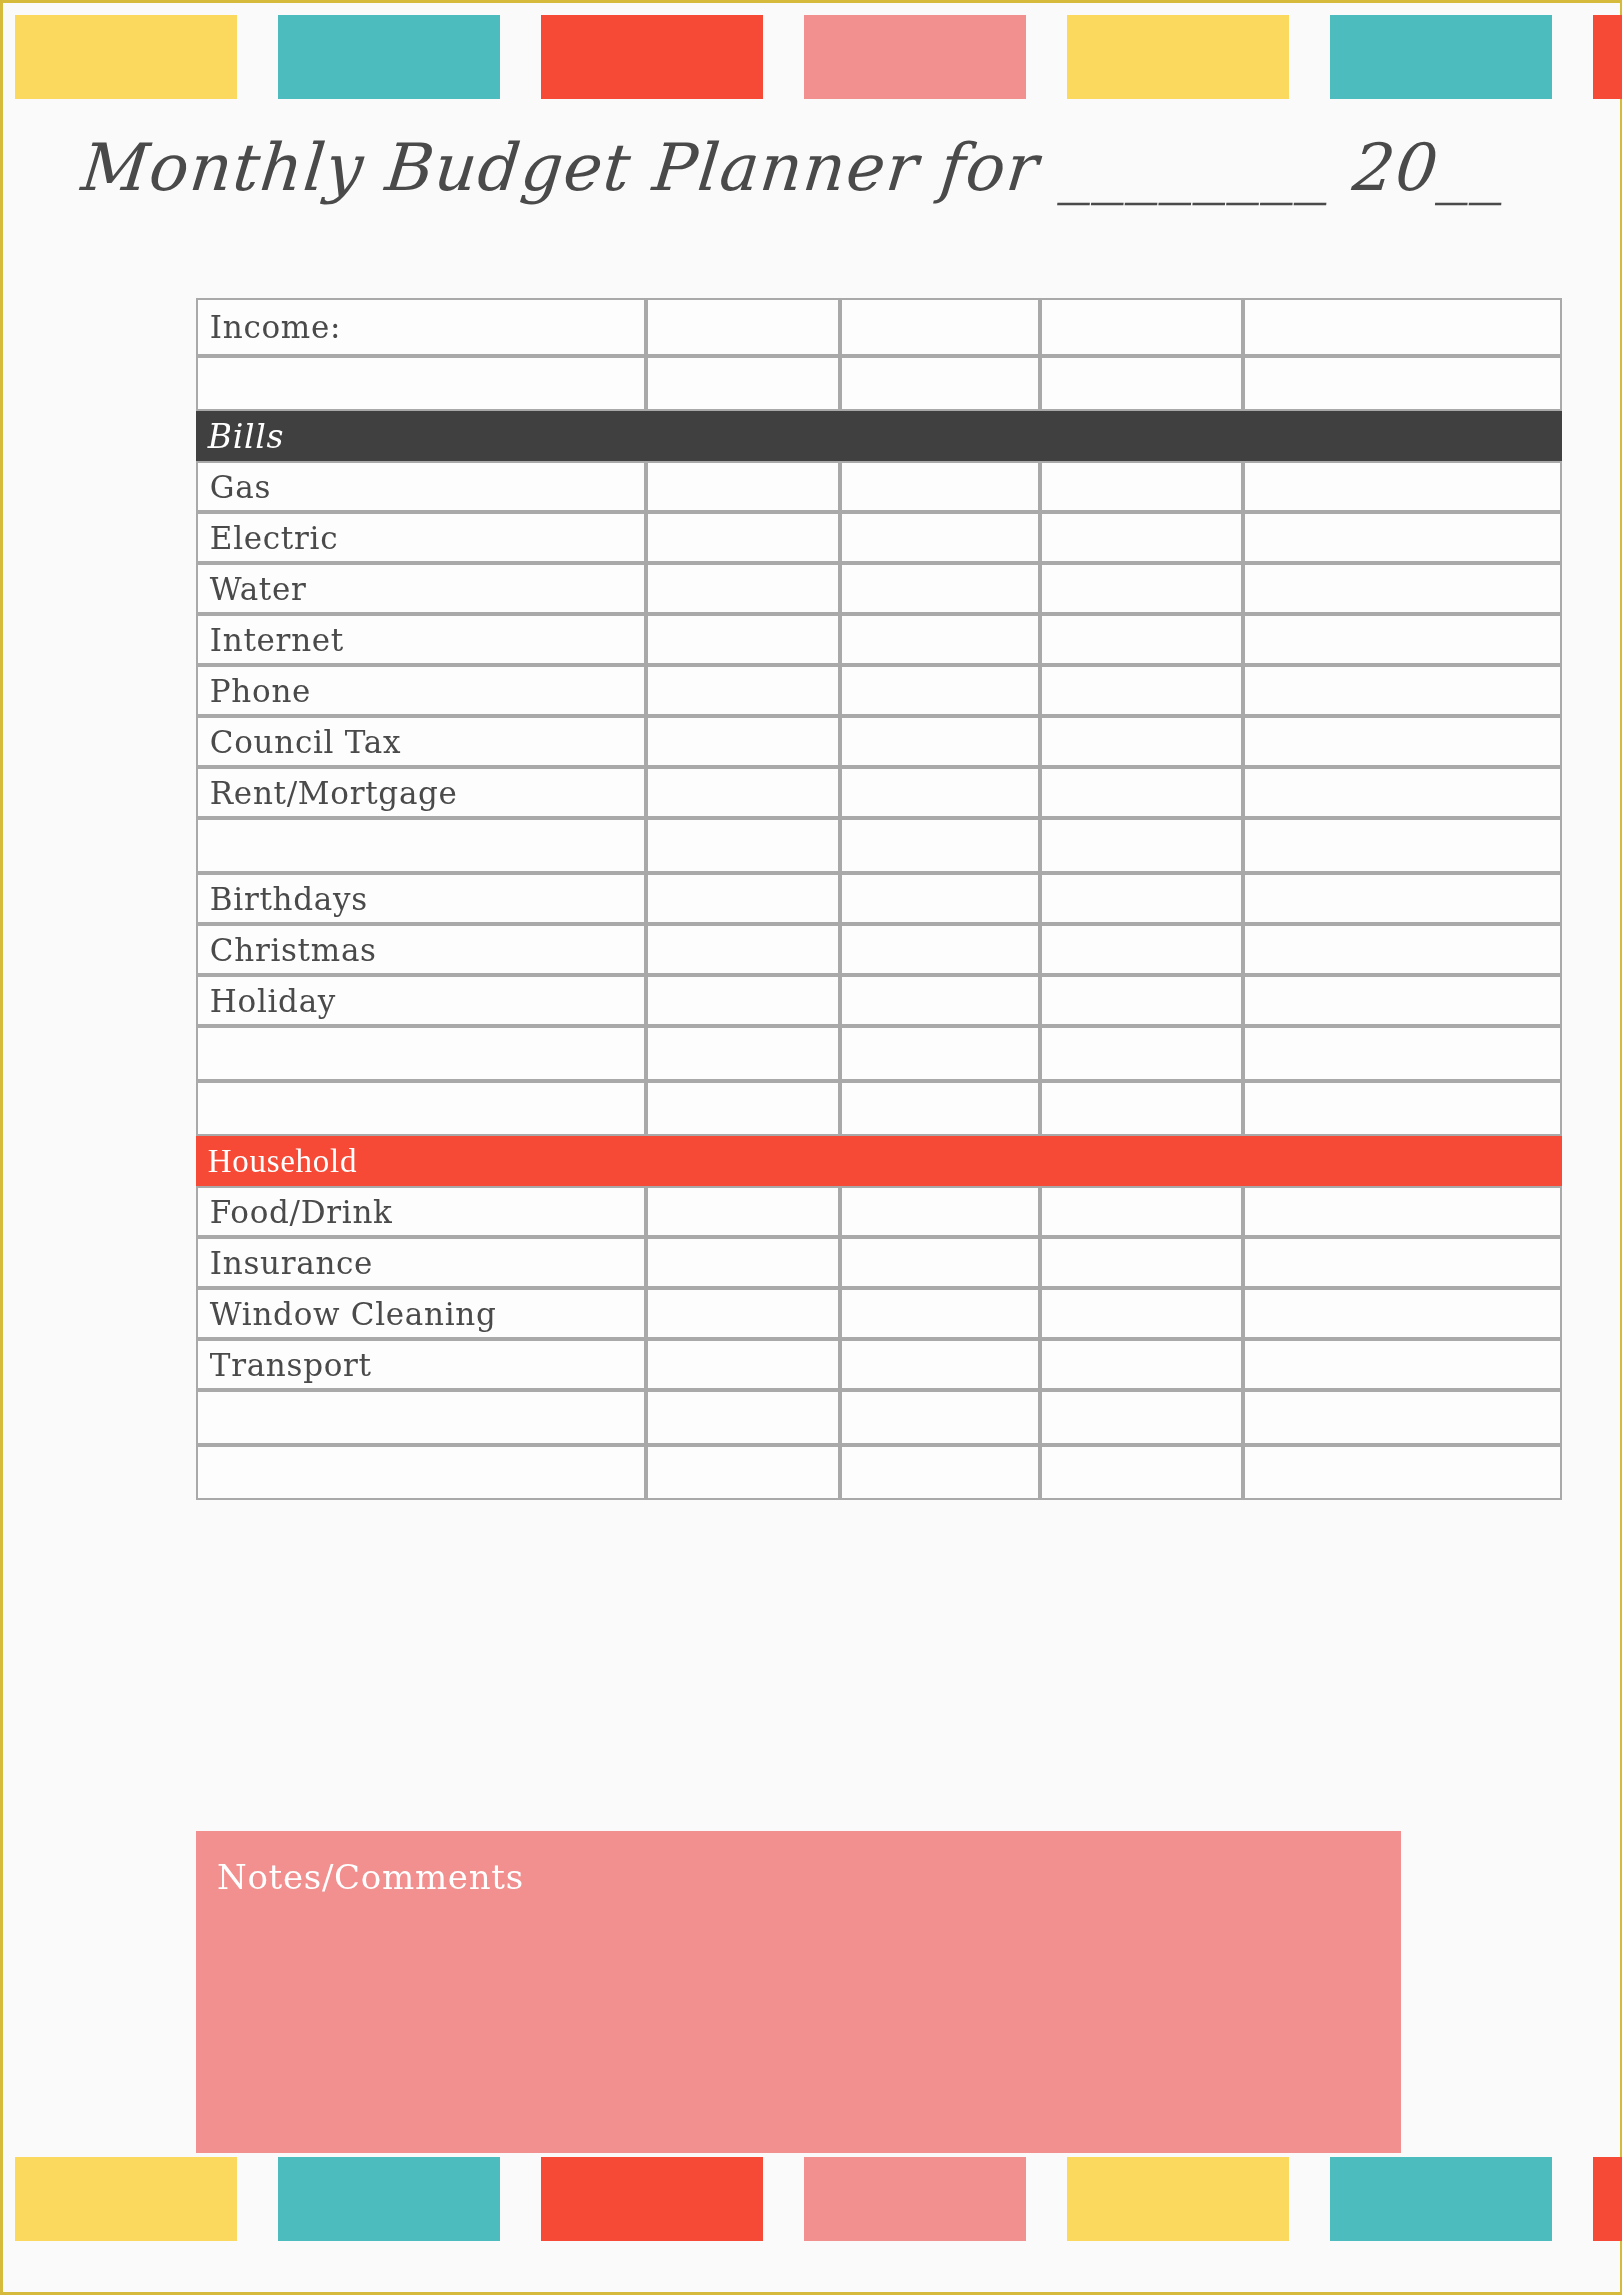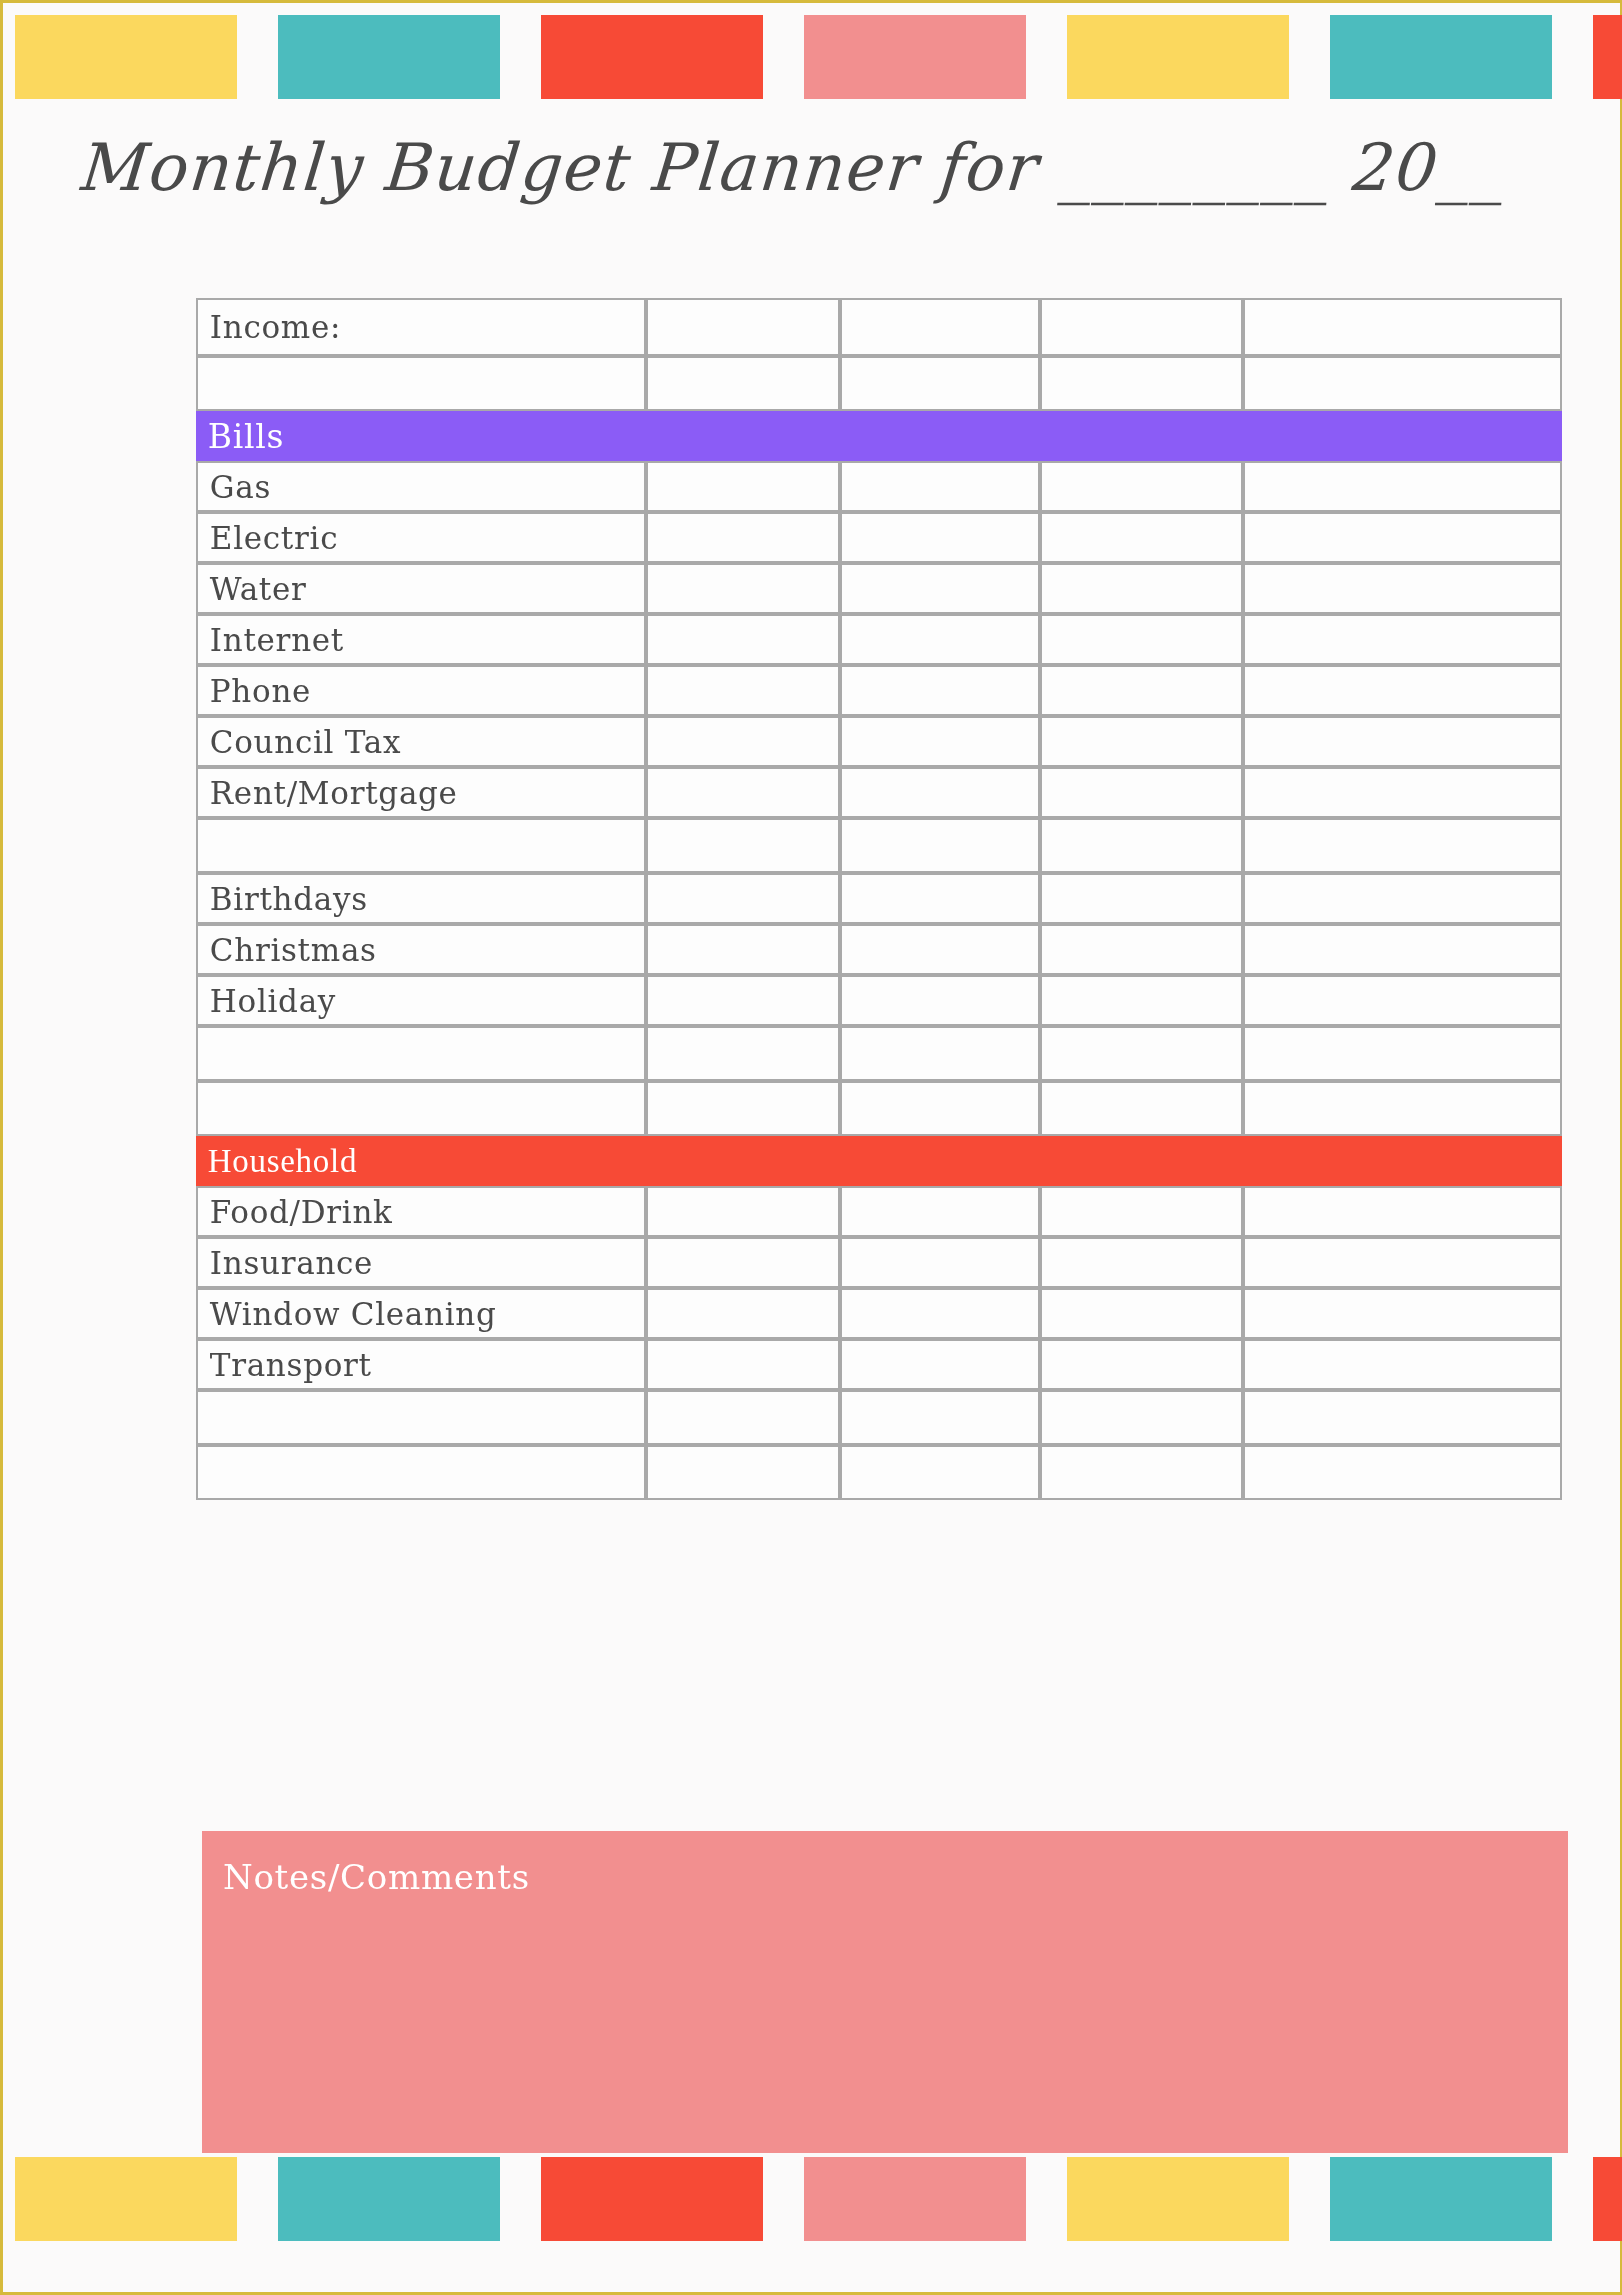--- a/index.html
+++ b/index.html
@@ -102,30 +102,30 @@
     height:50px;
     display:flex;
     align-items:center;
     padding-left:11.8px;
     color:#ffffff;
     font-size:33px;
     letter-spacing:0.7px;
     font-family:"DejaVu Serif", serif;
     box-sizing:border-box;
   }
-  .banner.bills{background:#8b5cf6;}
+  .banner.bills{background:#404040;font-style:italic;}
   .banner.savings{background:#fbd85e;margin-left:10.5px;}
   .banner.household{background:#f74a36;font-family:Liberation Serif, serif;}
 
   
   .notes-box{
     position:absolute;
-    left:199px;
+    left:193px;
     top:1828px;
-    width:1366px;
+    width:1205px;
     height:322px;
     background:#f28f8f;
     box-sizing:border-box;
     padding:26px 0 0 21px;
   }
   .notes-title{
     color:#ffffff;
     font-family:"DejaVu Serif", serif;
     font-size:34px;
     letter-spacing:0.7px;

